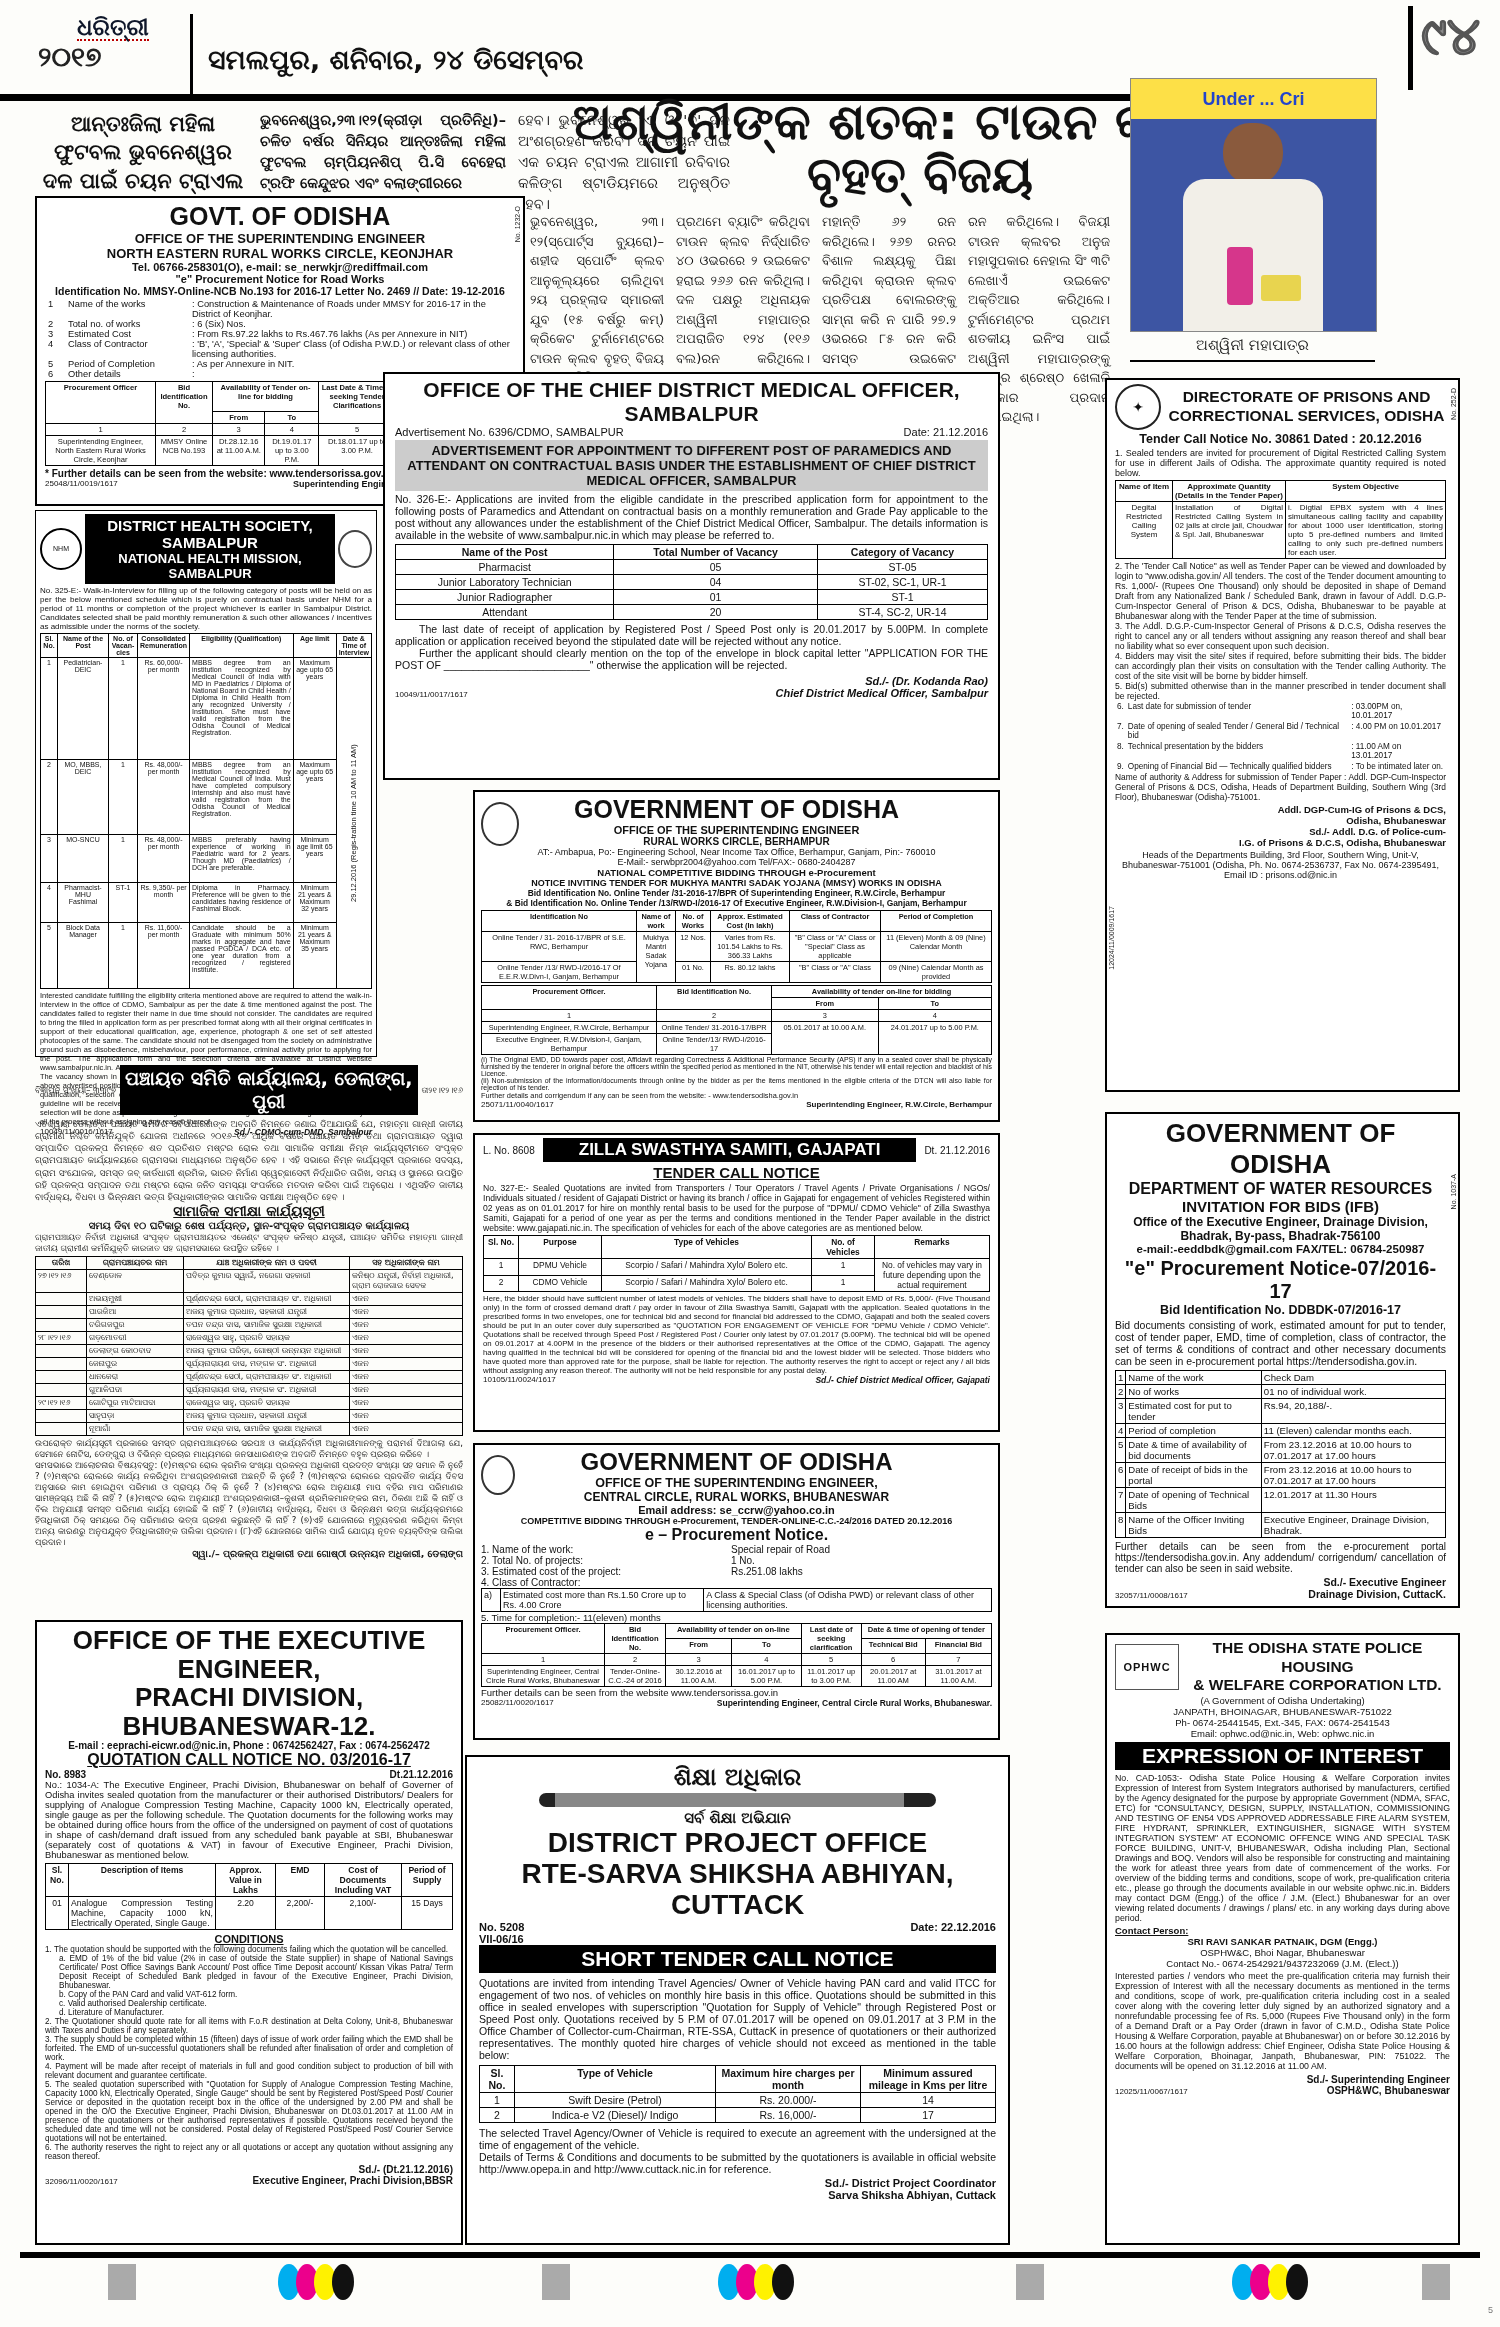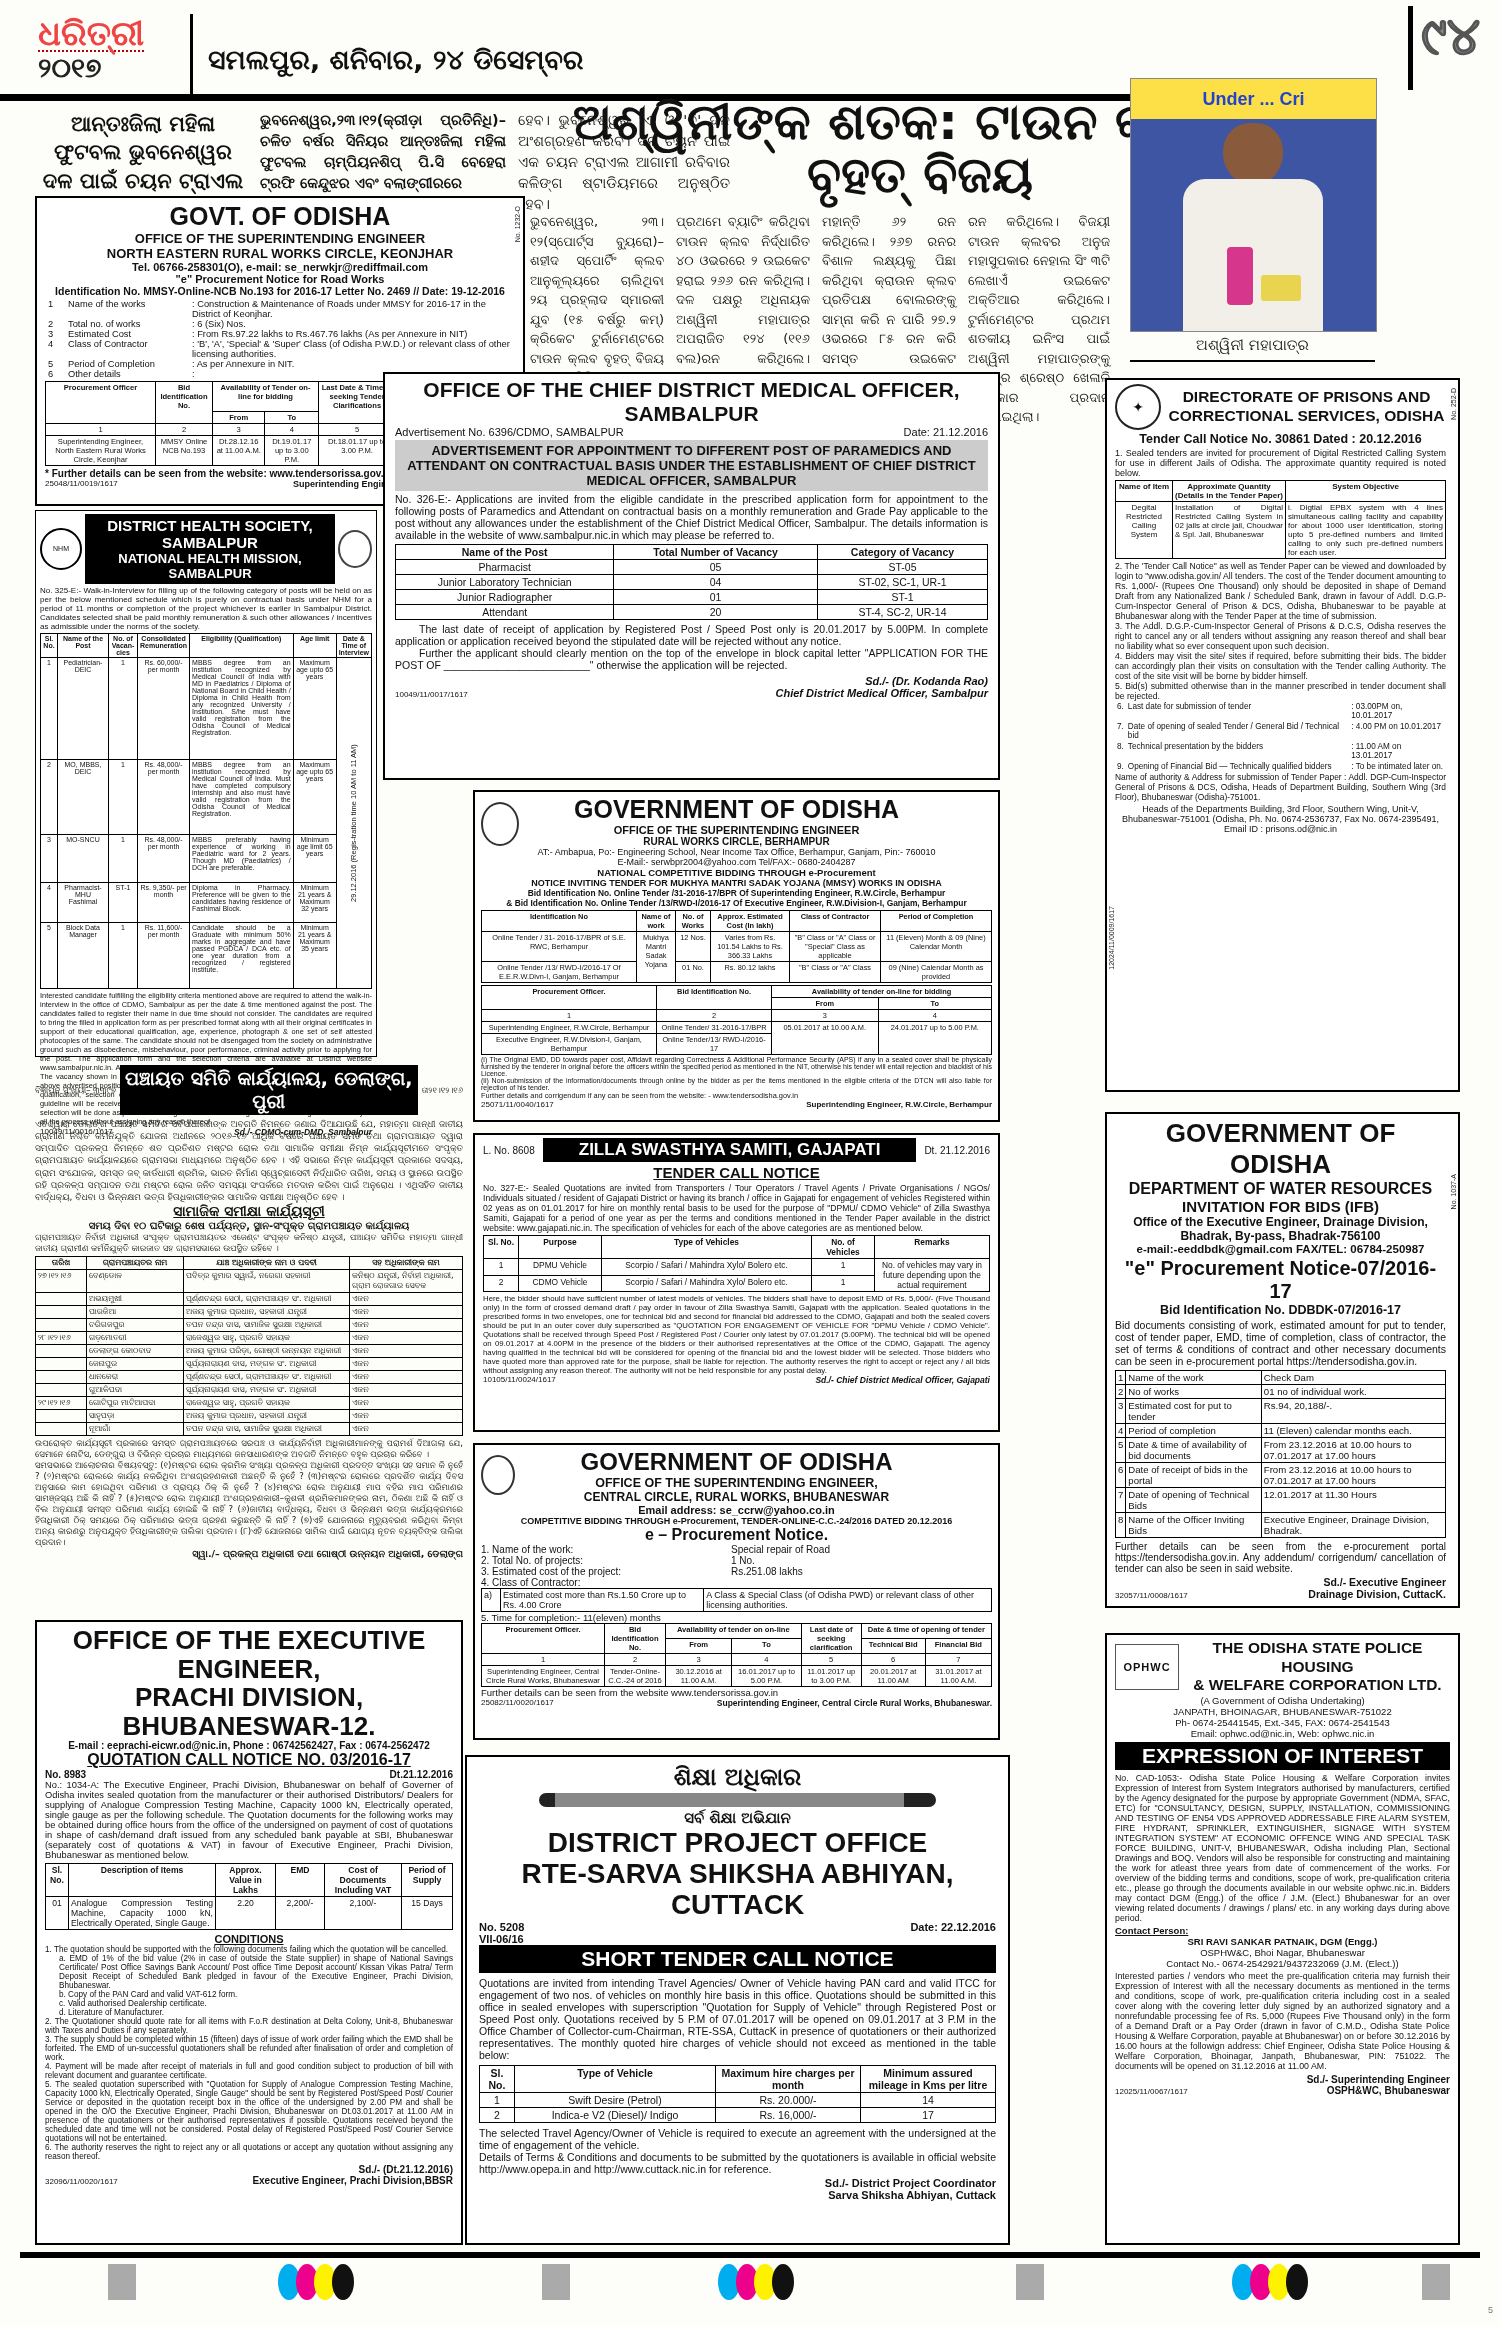--- a/index.html
+++ b/index.html
@@ -18,21 +18,21 @@
   .fin{font-size:8px;}
   .hr{background:#000;position:absolute;}
   .nm{font-size:7px;color:#222;}
 </style>
 </head>
 <body>
 
 <div id="page">
 
   <div class="abs odia" style="left:38px;top:16px;width:150px;">
-    <div class="b" style="font-size:34px;color:#ef4444;line-height:1.0;border-bottom:2px dotted #b00;display:inline-block;">ଧରିତ୍ରୀ</div>
+    <div class="b" style="font-size:23px;color:#0f172a;line-height:1.0;border-bottom:2px dotted #b00;display:inline-block;margin-left:39px;">ଧରିତ୍ରୀ</div>
     <div class="b" style="font-size:27px;color:#222;">୨୦୧୭</div>
   </div>
   <div class="hr" style="left:190px;top:14px;width:3px;height:80px;"></div>
   <div class="abs odia b" style="left:208px;top:44px;font-size:27px;">ସମଲପୁର, ଶନିବାର, ୨୪ ଡିସେମ୍ବର</div>
   <div class="hr" style="left:0px;top:94px;width:1245px;height:7px;"></div>
   <div class="abs" style="left:1408px;top:6px;border-left:5px solid #000;padding-left:8px;height:84px;">
     <span class="odia b" style="font-size:52px;color:#8a8a8a;-webkit-text-stroke:1px #555;">୯୪</span>
   </div>
 
   <div class="abs odia b" style="left:36px;top:110px;width:214px;font-size:21px;line-height:1.35;text-align:center;">ଆନ୍ତଃଜିଲା ମହିଳା ଫୁଟବଲ ଭୁବନେଶ୍ୱର ଦଳ ପାଇଁ ଚୟନ ଟ୍ରାଏଲ</div>
@@ -692,20 +692,26 @@
             <td style="border: none;">: 11.00 AM on    13.01.2017</td>
           </tr>
           <tr>
             <td style="border: none;">9.</td>
             <td style="border: none;">Opening of Financial Bid — Technically qualified bidders</td>
             <td style="border: none;">: To be intimated later on.</td>
           </tr>
         </tbody>
     </table>
     <div class="j" style="font-size:8.4px;">Name of authority &amp; Address for submission of Tender Paper : Addl. DGP-Cum-Inspector General of Prisons &amp; DCS, Odisha, Heads of Department Building, Southern Wing (3rd Floor), Bhubaneswar (Odisha)-751001.</div>
+    <div class="r b" style="font-size:9.5px;margin-top:2px;">
+      <div>Addl. DGP-Cum-IG of Prisons &amp; DCS,</div>
+      <div>Odisha, Bhubaneswar</div>
+      <div>Sd./- Addl. D.G. of Police-cum-</div>
+      <div>I.G. of Prisons &amp; D.C.S, Odisha, Bhubaneswar</div>
+    </div>
     <div class="c" style="font-size:9px;margin-top:2px;">Heads of the Departments Building, 3rd Floor, Southern Wing, Unit-V, Bhubaneswar-751001 (Odisha, Ph. No. 0674-2536737, Fax No. 0674-2395491, Email ID : prisons.od@nic.in</div>
   </div>
 
   <div class="box" style="left:1105px;top:1112px;width:355px;height:496px;padding:4px 12px 4px 8px;">
     <div class="vert abs nm" style="right:1px;top:60px;">No. 1037-A</div>
     <div class="c b" style="font-size:26px;">GOVERNMENT OF ODISHA</div>
     <div class="c b" style="font-size:16px;">DEPARTMENT OF WATER RESOURCES</div>
     <div class="c b" style="font-size:15px;">INVITATION FOR BIDS (IFB)</div>
     <div class="c b" style="font-size:12px;">Office of the Executive Engineer, Drainage Division, Bhadrak, By-pass, Bhadrak-756100</div>
     <div class="c b" style="font-size:11.5px;">e-mail:-eeddbdk@gmail.com FAX/TEL: 06784-250987</div>

